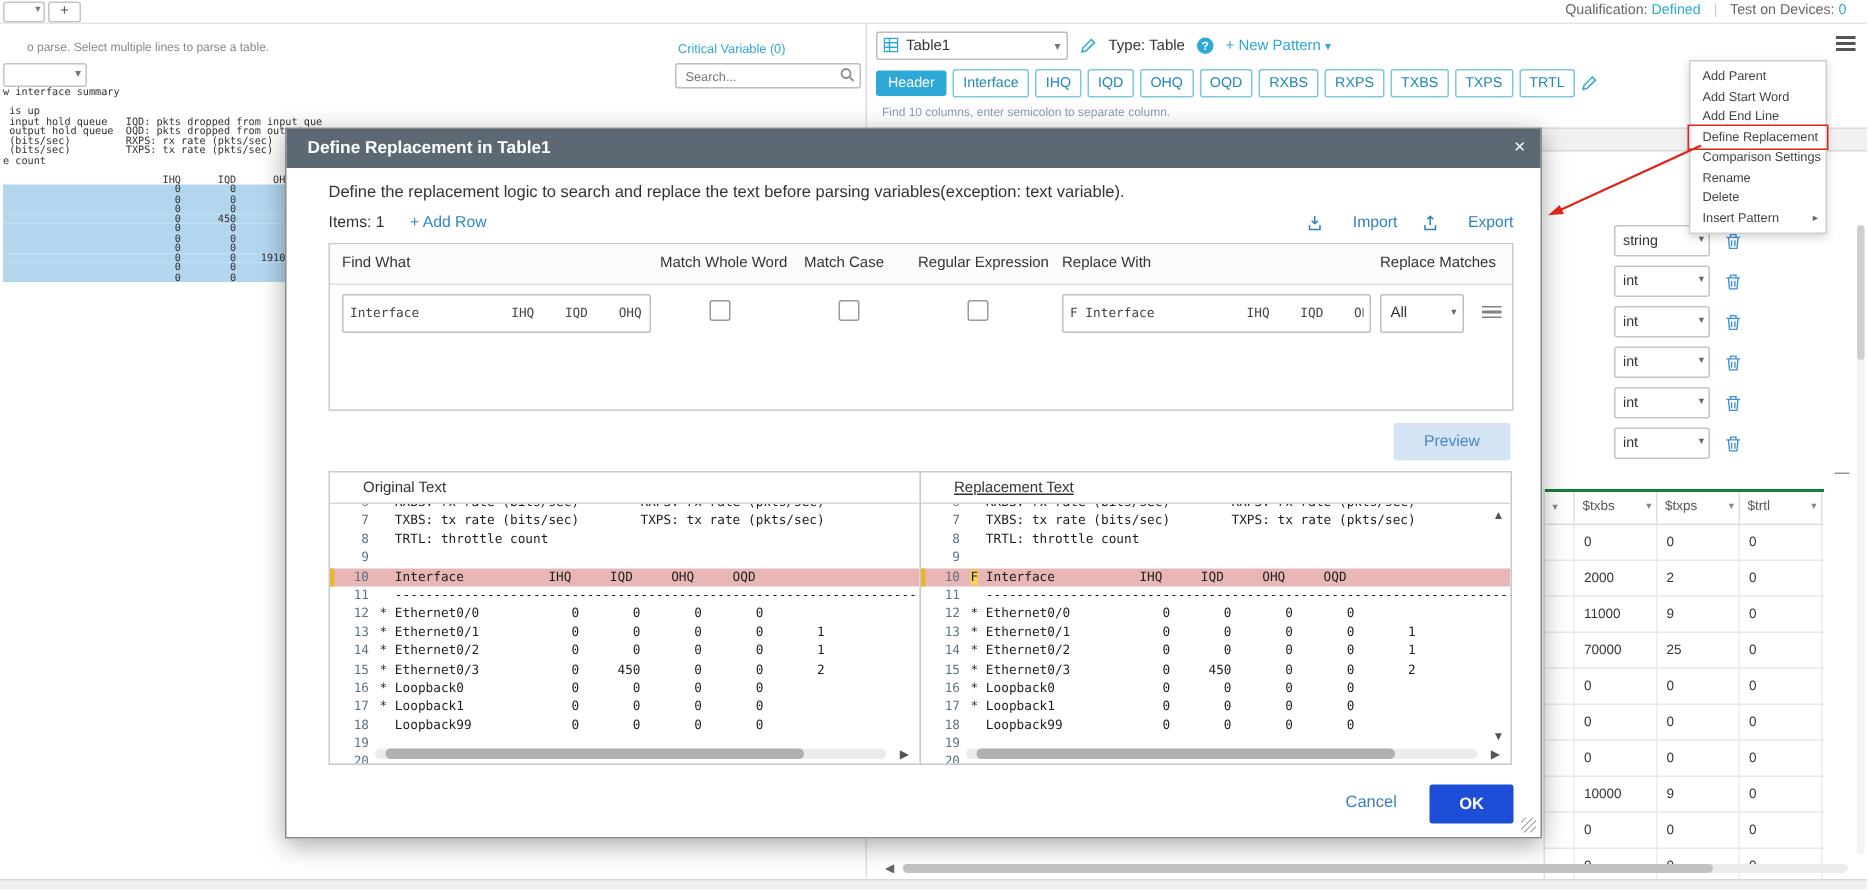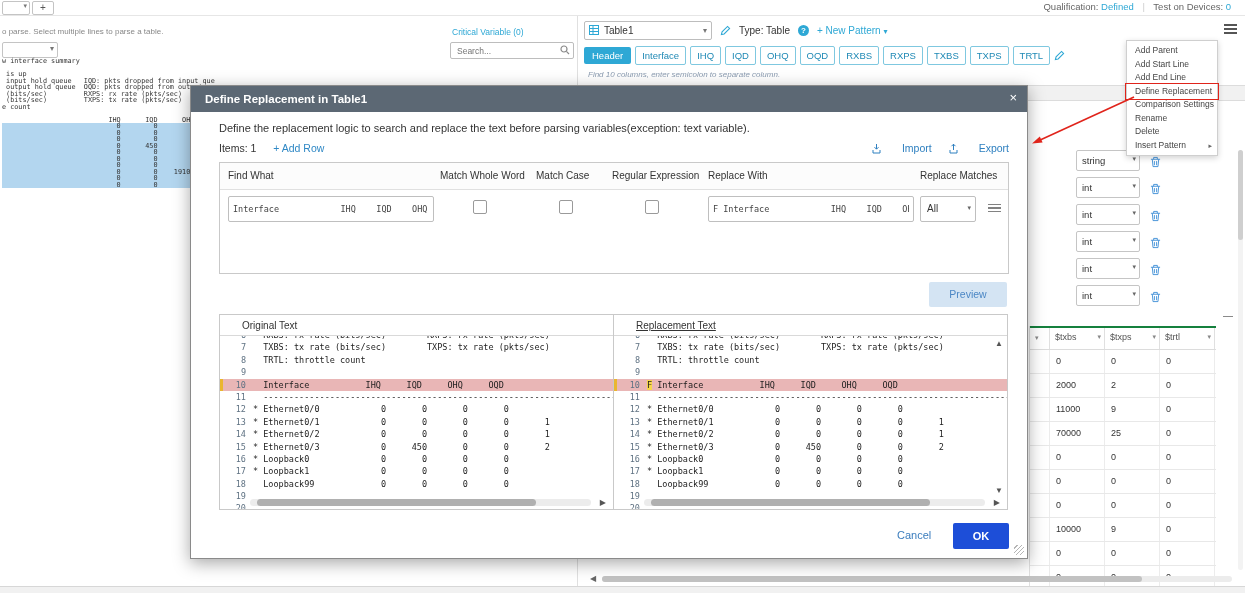--- a/index.html
+++ b/index.html
@@ -11,21 +11,21 @@
   .qualbar{position:absolute;right:14px;top:1px;font-size:9.5px;color:#666;white-space:nowrap;}
   .qualbar .teal{color:#2ea8d5;}
   .qualbar .sep{color:#ccc;margin:0 6px;}
   .mini-select{position:absolute;left:2px;top:1px;width:26px;height:12px;border:1px solid #c4c4c4;border-radius:2px;background:#fff;}
   .mini-select .c{position:absolute;right:2px;top:0px;font-size:7px;color:#777;}
   .mini-plus{position:absolute;left:32px;top:1px;width:20px;height:12px;border:1px solid #c4c4c4;border-radius:2px;background:#fff;
              font-size:10px;color:#555;text-align:center;line-height:11px;}
 
   
   .left-panel{position:absolute;left:0;top:16px;width:576px;height:570px;background:#fff;}
-  .lp-hint{position:absolute;left:2px;top:11px;font-size:8px;color:#888;}
+  .lp-hint{position:absolute;left:18px;top:11px;font-size:8px;color:#888;}
   .lp-select{position:absolute;left:2px;top:26px;width:54px;height:14px;border:1px solid #c4c4c4;border-radius:2px;background:#fff;}
   .lp-select .c{position:absolute;right:3px;top:1px;font-size:8px;color:#777;}
   .crit{position:absolute;left:452px;top:11px;font-size:8.5px;color:#2ea8d5;}
   .search-box{position:absolute;left:450px;top:26px;width:122px;height:15px;border:1px solid #bdbdbd;border-radius:2px;background:#fff;}
   .search-box input{position:absolute;left:4px;top:1px;width:100px;height:11px;border:none;outline:none;
                     font-family:"Liberation Sans",sans-serif;font-size:8.5px;color:#555;}
   .search-box svg{position:absolute;right:3px;top:2px;}
   .srch-arrow{position:absolute;top:29px;font-size:7px;color:#8a8a8a;cursor:pointer;}
   .pcode{position:absolute;left:2px;top:42px;width:574px;font-family:"DejaVu Sans Mono",monospace;
          font-size:6.8px;line-height:6.5px;color:#333;}
@@ -43,21 +43,21 @@
   .type-lbl{color:#333;}
   .help{display:inline-block;width:11px;height:11px;border-radius:50%;background:#2ea8d5;color:#fff;
         font-size:8px;text-align:center;line-height:11px;font-weight:bold;}
   .new-pattern{color:#2ea8d5;font-size:10px;}
   .new-pattern .c{font-size:8px;}
   .hamburger{position:absolute;right:8px;top:8px;width:13px;height:10px;cursor:pointer;}
   .hamburger i{display:block;height:2px;background:#555;margin-bottom:2px;}
   .chips-row{position:absolute;left:6px;top:30px;display:flex;align-items:center;gap:4px;}
   .chip-header{background:#2ea8d5;color:#fff;font-size:9.5px;padding:2px 8px;border-radius:2px;height:13px;line-height:13px;}
   .chip{border:1px solid #7fc8e0;color:#1f89b5;background:#fff;font-size:9.5px;padding:2px 6px;border-radius:2px;height:13px;line-height:13px;}
-  .rp-hint{position:absolute;left:10px;top:54px;font-size:8px;font-style:italic;color:#8a9bb0;}
+  .rp-hint{position:absolute;left:10px;top:54px;font-size:8px;color:#8a9bb0;}
   .rp-graybar{position:absolute;left:0;top:69px;width:667px;height:14px;background:#f1f1f1;border-top:1px solid #dcdcdc;border-bottom:1px solid #dcdcdc;}
 
   .type-rows{position:absolute;left:498px;top:134px;width:160px;height:170px;text-align:right;}
   .type-row{position:absolute;left:0;width:160px;height:22px;}
   .msel{position:absolute;left:0;top:0;width:62px;height:19px;border:1px solid #c5c5c5;border-radius:2px;background:#fff;}
   .msel-t{position:absolute;left:5px;top:4px;font-size:9.5px;color:#333;}
   .msel-c{position:absolute;right:3px;top:4px;font-size:7px;color:#666;}
   .trash{position:absolute;left:74px;top:4px;cursor:pointer;}
   .rp-minus{position:absolute;left:645px;top:294px;font-size:10px;color:#666;cursor:pointer;}
 
@@ -388,21 +388,21 @@
     <span class="rp-hscroll-arrow">◀</span>
     <div class="rp-hscroll">
       <div class="rp-hthumb"></div>
     </div>
   </div>
 
   <div class="bottombar"></div>
 
   <div class="ctx-menu" id="ctx-menu">
       <div class="menu-item"><span class="mi-l">Add Parent</span></div>
-      <div class="menu-item"><span class="mi-l">Add Start Line</span></div>
+      <div class="menu-item"><span class="mi-l">Add Start Word</span></div>
       <div class="menu-item"><span class="mi-l">Add End Line</span></div>
       <div class="menu-item hl-item"><span class="mi-l">Define Replacement</span></div>
       <div class="menu-item"><span class="mi-l">Comparison Settings</span></div>
       <div class="menu-item"><span class="mi-l">Rename</span></div>
       <div class="menu-item"><span class="mi-l">Delete</span></div>
       <div class="menu-item"><span class="mi-l">Insert Pattern</span><span class="mi-a">▸</span></div>
     </div>
 
   <svg class="annot-arrow">
     <line x1="1134" y1="97" x2="1038" y2="141" stroke="#e0241b" stroke-width="1.6"></line>

